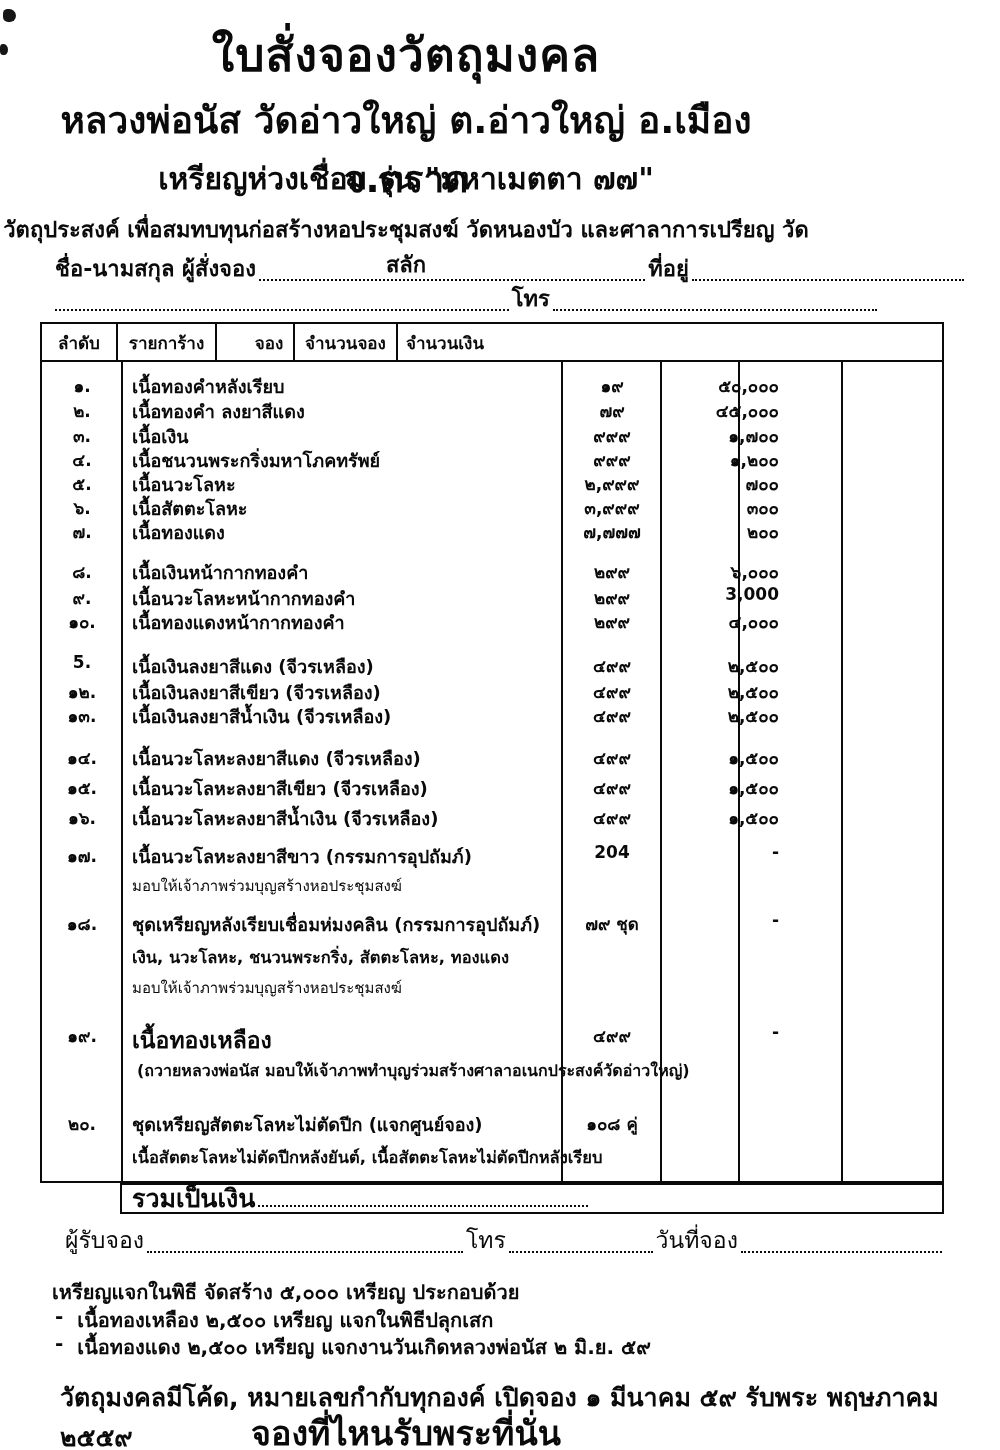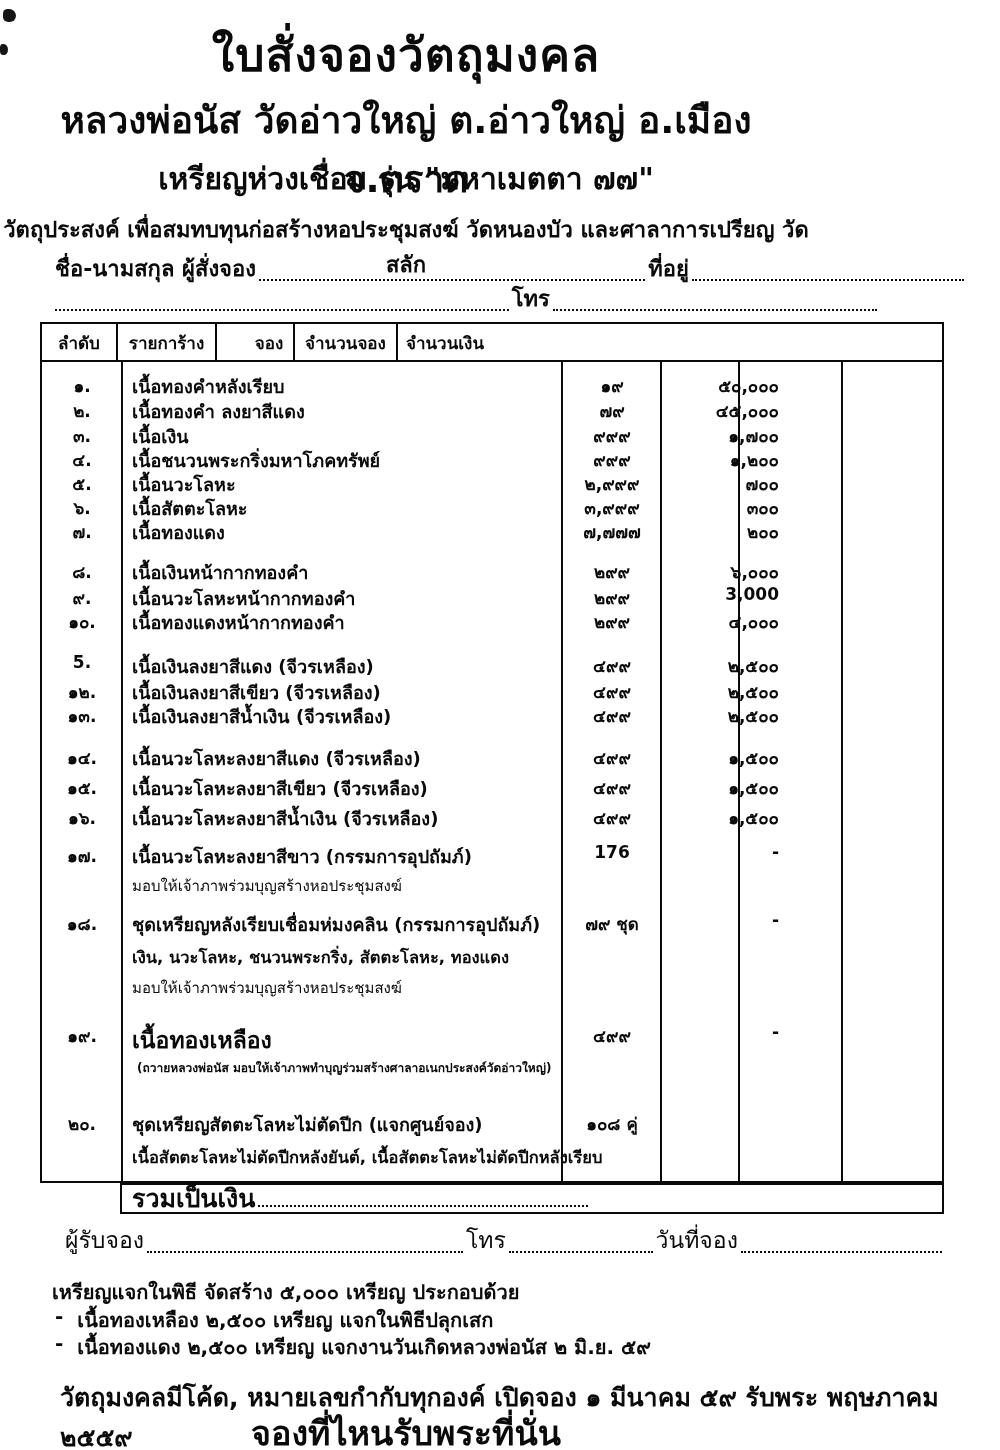--- a/index.html
+++ b/index.html
@@ -24,21 +24,21 @@
   .tbody{position:relative;height:819px;}
   .vline{position:absolute;top:0;bottom:0;width:2px;background:#0a0a0a;}
   .row{position:absolute;left:0;width:100%;height:28px;}
   .c-no{position:absolute;left:0;width:80px;text-align:center;font-size:17px;font-weight:bold;}
   .c-name{position:absolute;left:90px;font-size:18px;font-weight:bold;white-space:nowrap;}
   .c-name.big{font-size:23px;}
   .c-made{position:absolute;left:521px;width:98px;text-align:center;font-size:17px;font-weight:bold;}
   .c-order{position:absolute;left:621px;width:72px;text-align:right;font-size:17px;font-weight:bold;padding-left:44px;}
   .sub-light{position:absolute;left:90px;font-size:15px;font-weight:400;white-space:nowrap;}
   .sub-bold{position:absolute;left:90px;font-size:16.5px;font-weight:bold;white-space:nowrap;}
-  .sub-tiny{position:absolute;left:95px;font-size:12px;font-weight:600;white-space:nowrap;}
+  .sub-tiny{position:absolute;left:95px;font-size:16px;font-weight:600;white-space:nowrap;}
   .totalbar{position:absolute;left:120px;top:1183px;width:824px;height:31px;
             border:2px solid #0a0a0a;box-sizing:border-box;display:flex;
             align-items:flex-end;padding:0 8px 1px 10px;}
   .totalbar .lbl{font-size:25px;font-weight:bold;line-height:1;}
   .totalbar .dots{width:330px;flex:none;margin-bottom:4px;}
   .notes-h{font-size:20px;font-weight:bold;}
   .bullet{font-size:20px;font-weight:bold;display:flex;gap:14px;}
   .codeline{font-size:25px;font-weight:bold;}
   .slogan{font-size:34px;font-weight:bold;}
   .blob{position:absolute;background:#161616;border-radius:40% 60% 55% 45%;}
@@ -174,21 +174,21 @@
         </div>
         <div class="row" style="top: 442px;">
           <span class="c-no">๑๖.</span>
           <span class="c-name">เนื้อนวะโลหะลงยาสีน้ำเงิน (จีวรเหลือง)</span>
           <span class="c-made">๔๙๙</span>
           <span class="c-order">๑,๕๐๐</span>
         </div>
         <div class="row" style="top: 480px;">
           <span class="c-no">๑๗.</span>
           <span class="c-name">เนื้อนวะโลหะลงยาสีขาว (กรรมการอุปถัมภ์)</span>
-          <span class="c-made">176</span>
+          <span class="c-made">204</span>
           <span class="c-order">-</span>
         </div>
         <div class="sub-light" style="top: 512px;">มอบให้เจ้าภาพร่วมบุญสร้างหอประชุมสงฆ์</div>
         <div class="row" style="top: 548px;">
           <span class="c-no">๑๘.</span>
           <span class="c-name">ชุดเหรียญหลังเรียบเชื่อมห่มงคลิน (กรรมการอุปถัมภ์)</span>
           <span class="c-made">๗๙ ชุด</span>
           <span class="c-order">-</span>
         </div>
         <div class="sub-bold" style="top: 582px;">เงิน, นวะโลหะ, ชนวนพระกริ่ง, สัตตะโลหะ, ทองแดง</div>

